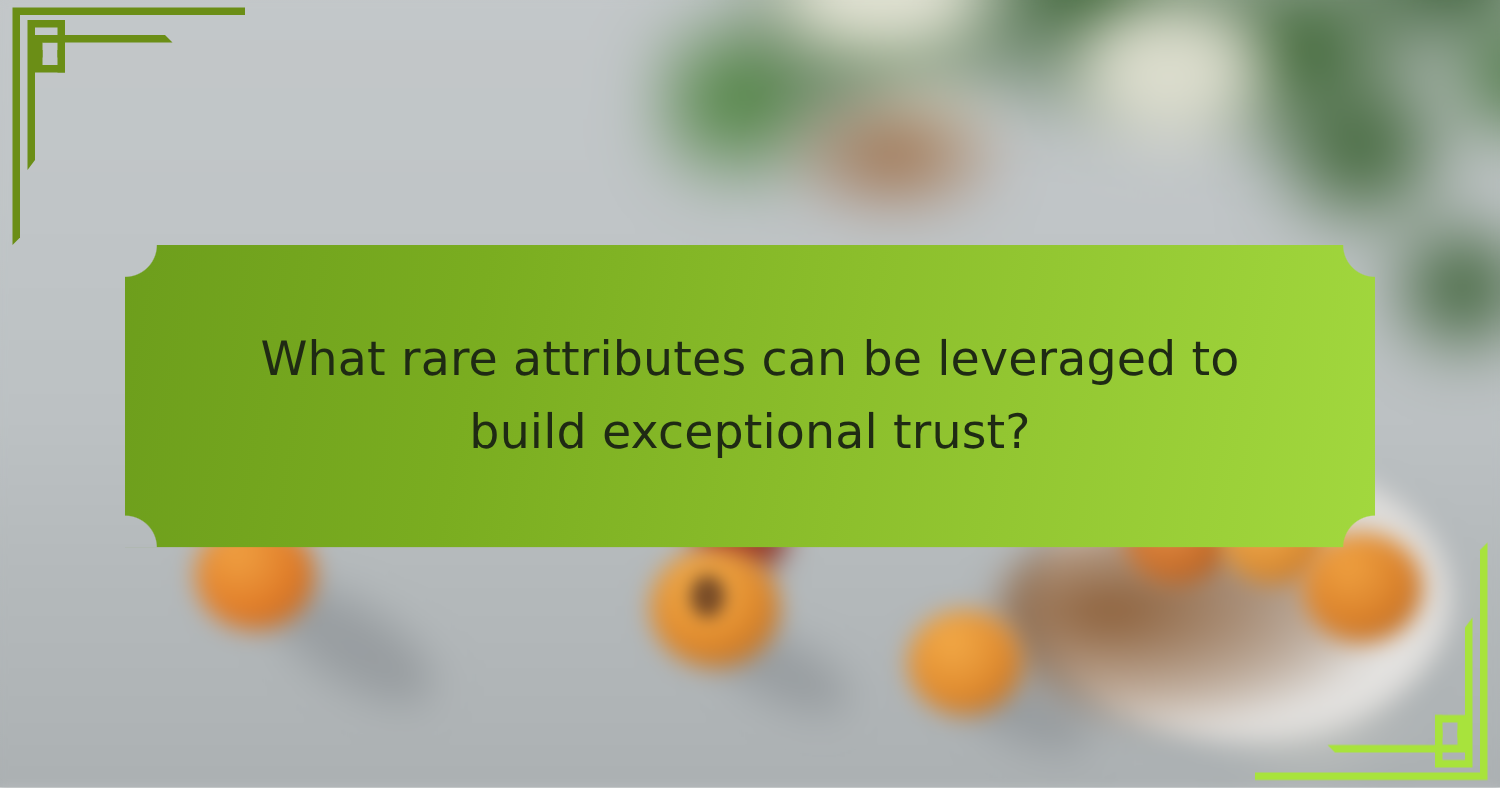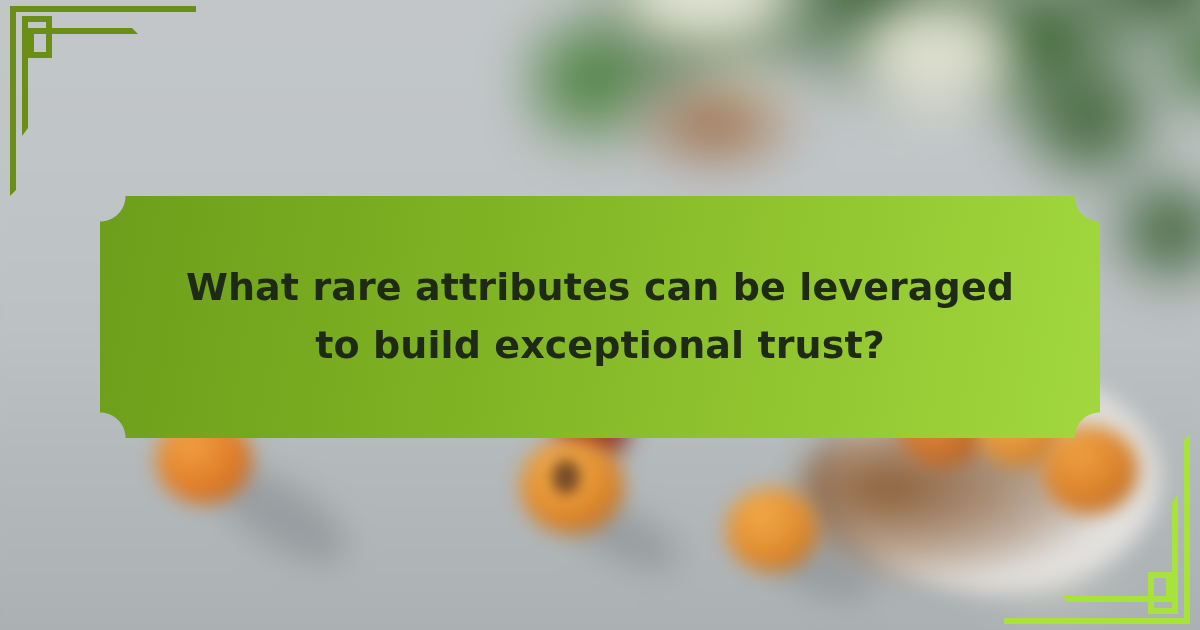--- a/index.html
+++ b/index.html
@@ -192,21 +192,21 @@
   }
 
   .banner-text {
     margin: 0;
     padding: 0 64px;
     width: 100%;
     box-sizing: border-box;
     text-align: center;
     color: #1f2a14;
     font-size: 38px;
-    font-weight: 700;
+    font-weight: 400;
     line-height: 1.52;
     letter-spacing: 0.1px;
     font-family: "DejaVu Sans", sans-serif;
   }
 </style>
 </head>
 <body>
 
 <div class="card">
 

